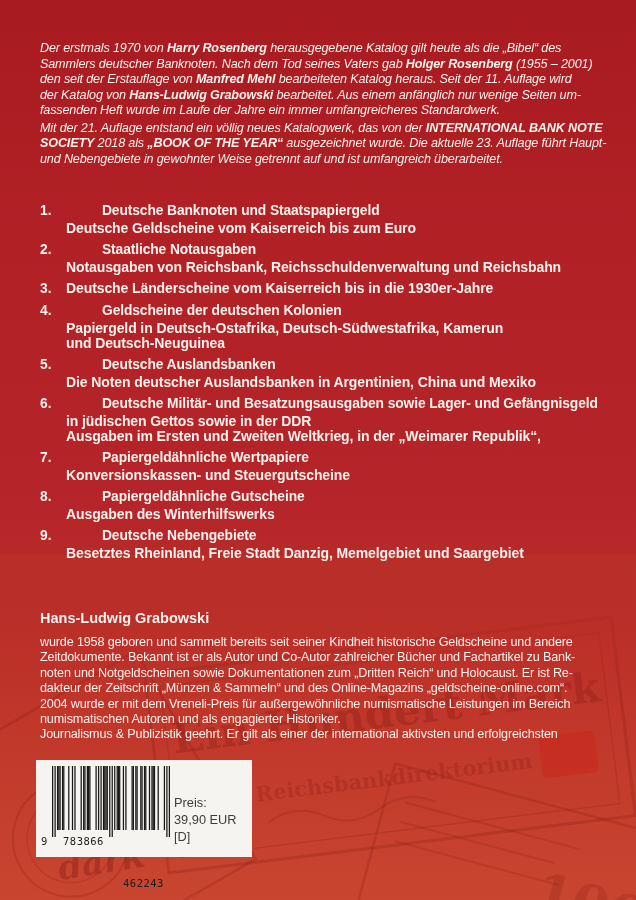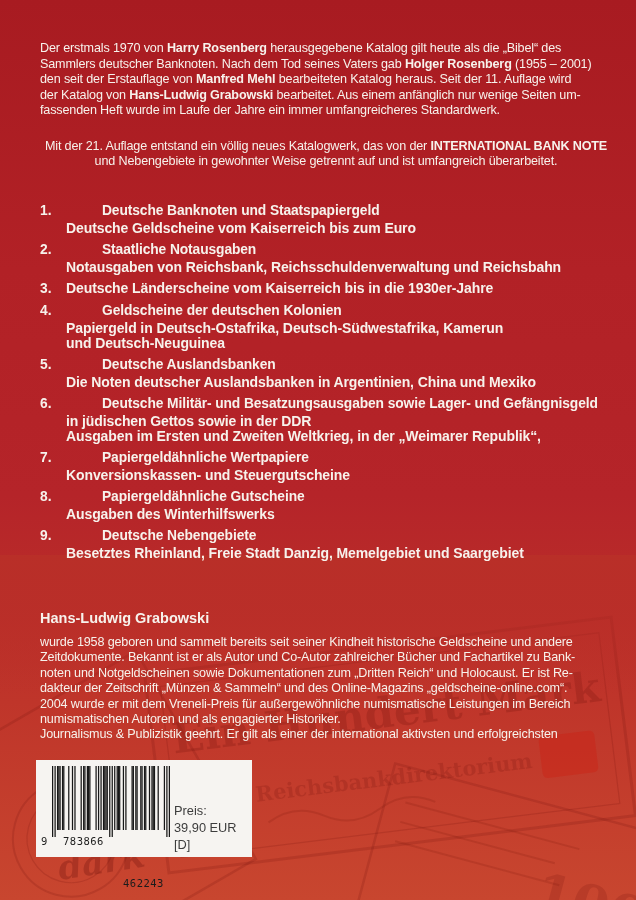--- a/index.html
+++ b/index.html
@@ -16,40 +16,40 @@
   }
   .wm{position:absolute;left:0;top:555px;z-index:1;pointer-events:none;}
   .wm-stroke{fill:none;stroke:var(--watermark-ink);opacity:0.20;}
   .wm-big{font:700 42px "DejaVu Serif",serif;fill:var(--watermark-ink);opacity:0.26;text-anchor:middle;}
   .wm-med{font:700 21px "DejaVu Serif",serif;fill:var(--watermark-ink);opacity:0.22;text-anchor:middle;}
   .wm-100{font:700 54px "DejaVu Serif",serif;fill:var(--watermark-ink);opacity:0.20;text-anchor:middle;}
   .wm-line{stroke:var(--watermark-ink);fill:none;opacity:0.18;stroke-width:2;}
   .wm-seal{fill:var(--watermark-seal);opacity:0.30;}
   .wm-script{font:italic 700 34px "DejaVu Serif",serif;fill:#6e110b;opacity:0.30;}
 
-  .intro{position:absolute;left:40px;top:41px;right:24px;z-index:2;}
+  .intro{position:absolute;left:40px;top:41px;right:24px;z-index:2;font-style:italic;}
   .para .tline{white-space:nowrap;font-size:12.6px;line-height:15.5px;letter-spacing:-0.15px;}
   .para .b{font-weight:700;}
-  .p2{margin-top:20px;text-align:center;}
+  .p2{margin-top:2px;}
 
   .chapters{position:absolute;left:40px;top:203px;right:16px;z-index:2;margin:0;padding:0;list-style:none;}
   .chapter{display:flex;margin-bottom:6px;}
   .chapter .num{flex:none;width:26px;font-weight:700;font-size:13.8px;line-height:16px;}
   .ch-title{font-weight:700;font-size:13.8px;line-height:16px;margin-bottom:2px;letter-spacing:-0.1px;white-space:nowrap;padding-left:36px;}
   .ch-sub{font-weight:700;font-size:14px;line-height:15px;letter-spacing:-0.1px;white-space:nowrap;}
 
   .author{position:absolute;left:40px;top:610px;right:20px;z-index:2;}
   .author-name{font-weight:700;font-size:14.5px;margin-bottom:9px;}
   .bio .tline{white-space:nowrap;font-size:12.6px;line-height:15.4px;letter-spacing:-0.15px;}
 
   .isbn-box{position:absolute;left:36px;top:760px;width:216px;height:97px;background:var(--barcode-box);z-index:3;}
   .bars{position:absolute;left:16px;top:6px;width:118px;height:71px;fill:var(--barcode-bars);}
   .bd{position:absolute;top:75px;font-family:"DejaVu Sans Mono",monospace;font-size:10.5px;color:#1c1c1c;letter-spacing:0.5px;}
   .bd1{left:5px;} .bd2{left:27px;} .bd3{left:87px;margin-top:42px;}
-  .price{position:absolute;left:138px;top:34px;color:var(--price-text);font-size:12.8px;line-height:17px;margin-top:8px;}
+  .price{position:absolute;left:138px;top:34px;color:var(--price-text);font-size:12.8px;line-height:17px;}
 </style>
 </head>
 <body>
 
 <div class="page">
 
   <svg class="wm" width="636" height="345" viewBox="0 0 636 345">
     <defs>
       <linearGradient id="wmfade" x1="0" y1="0" x2="0" y2="1">
         <stop offset="0" stop-color="#b92f28"></stop>
@@ -83,20 +83,21 @@
   <div class="intro">
     <div class="para">
         <div class="tline"><span>Der erstmals 1970 von </span><span class="b">Harry Rosenberg</span><span> herausgegebene Katalog gilt heute als die „Bibel“ des</span></div>
         <div class="tline"><span>Sammlers deutscher Banknoten. Nach dem Tod seines Vaters gab </span><span class="b">Holger Rosenberg</span><span> (1955 – 2001)</span></div>
         <div class="tline"><span>den seit der Erstauflage von </span><span class="b">Manfred Mehl</span><span> bearbeiteten Katalog heraus. Seit der 11. Auflage wird</span></div>
         <div class="tline"><span>der Katalog von </span><span class="b">Hans-Ludwig Grabowski</span><span> bearbeitet. Aus einem anfänglich nur wenige Seiten um-</span></div>
         <div class="tline"><span>fassenden Heft wurde im Laufe der Jahre ein immer umfangreicheres Standardwerk.</span></div>
       </div>
     <div class="para p2">
         <div class="tline"><span>Mit der 21. Auflage entstand ein völlig neues Katalogwerk, das von der </span><span class="b">INTERNATIONAL BANK NOTE</span></div>
+        <div class="tline"><span class="b">SOCIETY</span><span> 2018 als </span><span class="b">„BOOK OF THE YEAR“</span><span> ausgezeichnet wurde. Die aktuelle 23. Auflage führt Haupt-</span></div>
         <div class="tline"><span>und Nebengebiete in gewohnter Weise getrennt auf und ist umfangreich überarbeitet.</span></div>
       </div>
   </div>
 
   <ol class="chapters">
       <li class="chapter">
         <span class="num">1.</span>
         <div>
           <div class="ch-title">Deutsche Banknoten und Staatspapiergeld</div>
           <div class="ch-sub">Deutsche Geldscheine vom Kaiserreich bis zum Euro</div>

